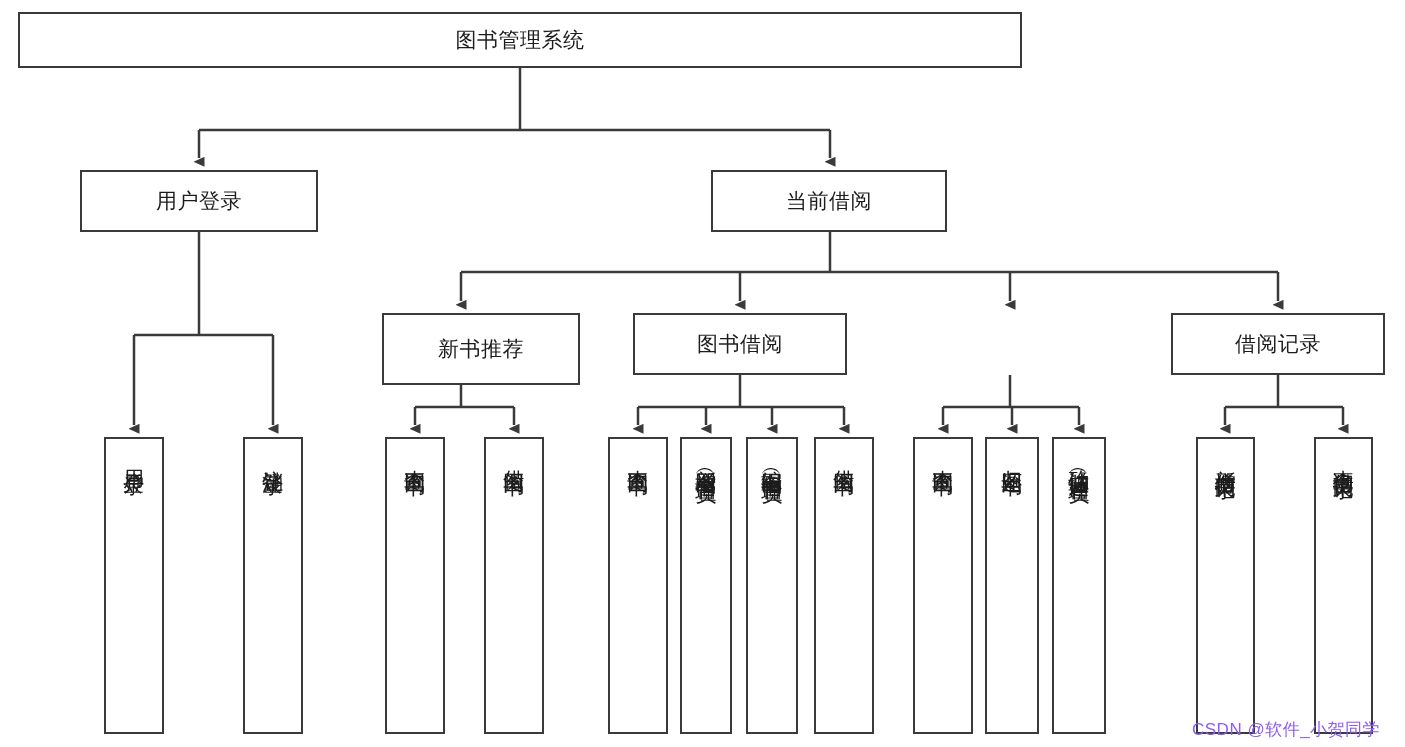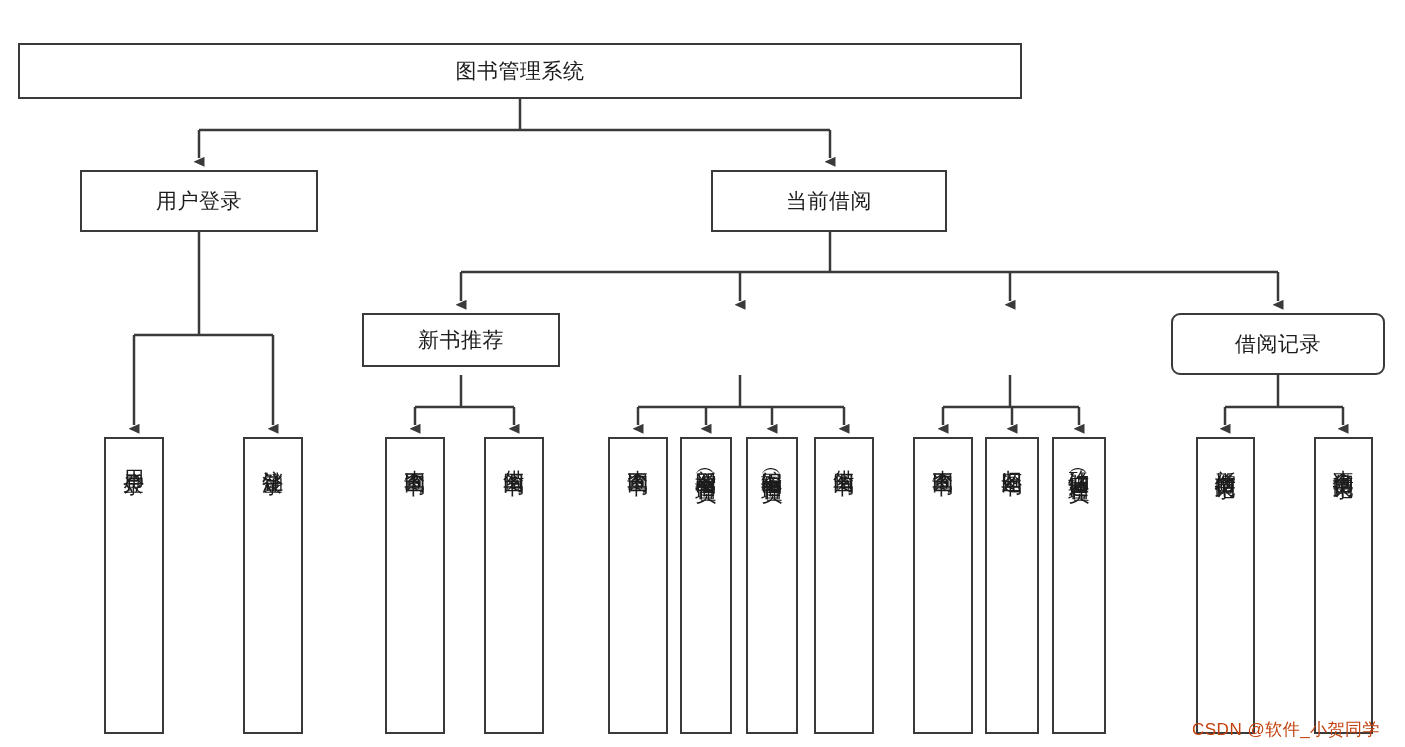--- a/index.html
+++ b/index.html
@@ -116,35 +116,38 @@
       <path d="M1012,407 L1012,425" marker-end="url(#arr)"></path>
       <path d="M1079,407 L1079,425" marker-end="url(#arr)"></path>
 
       <path d="M1278,375 L1278,407"></path>
       <path d="M1225,407 L1343,407"></path>
       <path d="M1225,407 L1225,425" marker-end="url(#arr)"></path>
       <path d="M1343,407 L1343,425" marker-end="url(#arr)"></path>
     </g>
   </svg>
 
-  <div class="node" style="left: 18px; top: 12px; width: 1004px; height: 56px; margin-top: 31px;">
+  <div class="node" style="left: 18px; top: 12px; width: 1004px; height: 56px;">
     <span class="label">图书管理系统</span>
   </div>
 
   <div class="node" style="left: 80px; top: 170px; width: 238px; height: 62px;">
     <span class="label">用户登录</span>
   </div>
   <div class="node" style="left: 711px; top: 170px; width: 236px; height: 62px;">
     <span class="label">当前借阅</span>
   </div>
 
-  <div class="node" style="left: 362px; top: 313px; width: 198px; height: 54px;">
+  <div class="node" style="left: 382px; top: 313px; width: 198px; height: 72px;">
     <span class="label">新书推荐</span>
   </div>
-  <div class="node" style="left: 1171px; top: 313px; width: 214px; height: 62px; border-radius: 9px;">
+  <div class="node" style="left: 633px; top: 313px; width: 214px; height: 62px;">
+    <span class="label">图书借阅</span>
+  </div>
+  <div class="node" style="left: 1171px; top: 313px; width: 214px; height: 62px;">
     <span class="label">借阅记录</span>
   </div>
 
   <div class="node leaf" style="left: 104px; top: 437px; width: 60px; height: 297px;">
     <span class="label">用户登录</span>
   </div>
   <div class="node leaf" style="left: 243px; top: 437px; width: 60px; height: 297px;">
     <span class="label">注销登录</span>
   </div>
   <div class="node leaf" style="left: 385px; top: 437px; width: 60px; height: 297px;">
@@ -174,15 +177,15 @@
   <div class="node leaf" style="left: 1052px; top: 437px; width: 54px; height: 297px;">
     <span class="label">确认归还（管理员）</span>
   </div>
   <div class="node leaf" style="left: 1196px; top: 437px; width: 59px; height: 297px;">
     <span class="label">新增借阅记录</span>
   </div>
   <div class="node leaf" style="left: 1314px; top: 437px; width: 59px; height: 297px;">
     <span class="label">查询借阅记录</span>
   </div>
 
-  <div class="watermark" style="left: 1192px; top: 718px; color: #c2410c;">CSDN @软件_小贺同学</div>
+  <div class="watermark" style="left: 1192px; top: 718px; color: #8b5cf6;">CSDN @软件_小贺同学</div>
 
 </div>
 
 </body></html>

